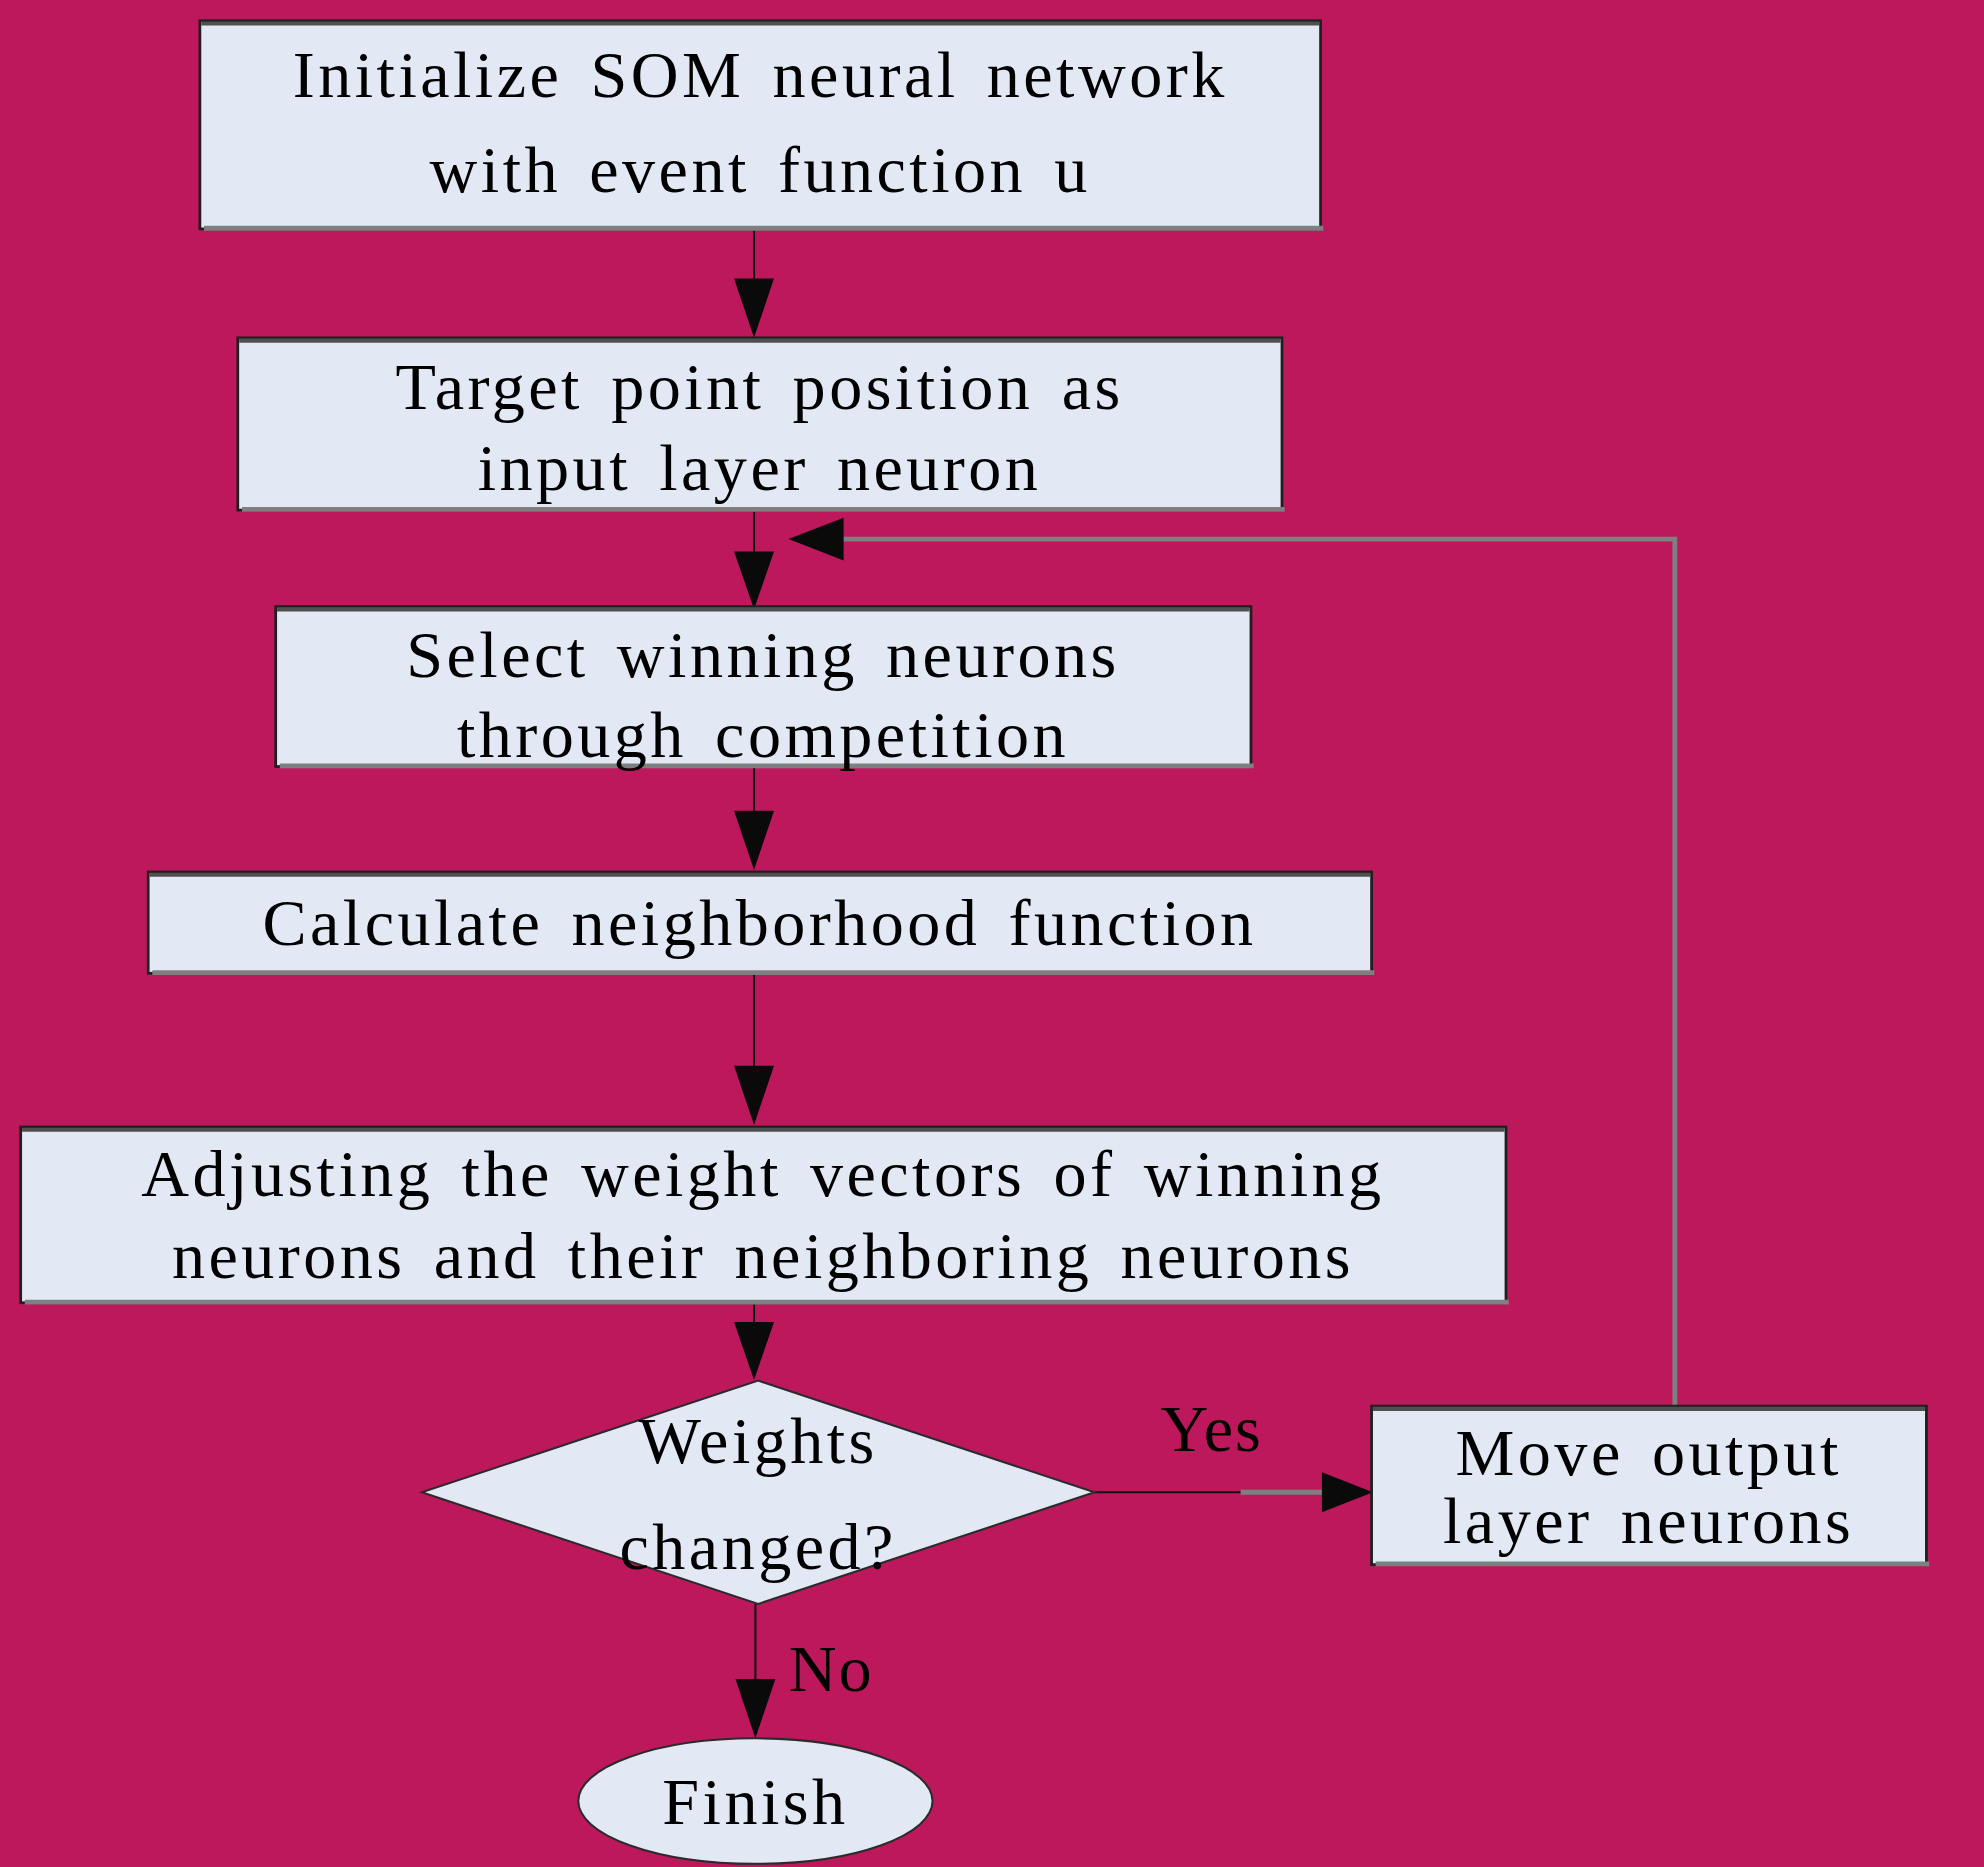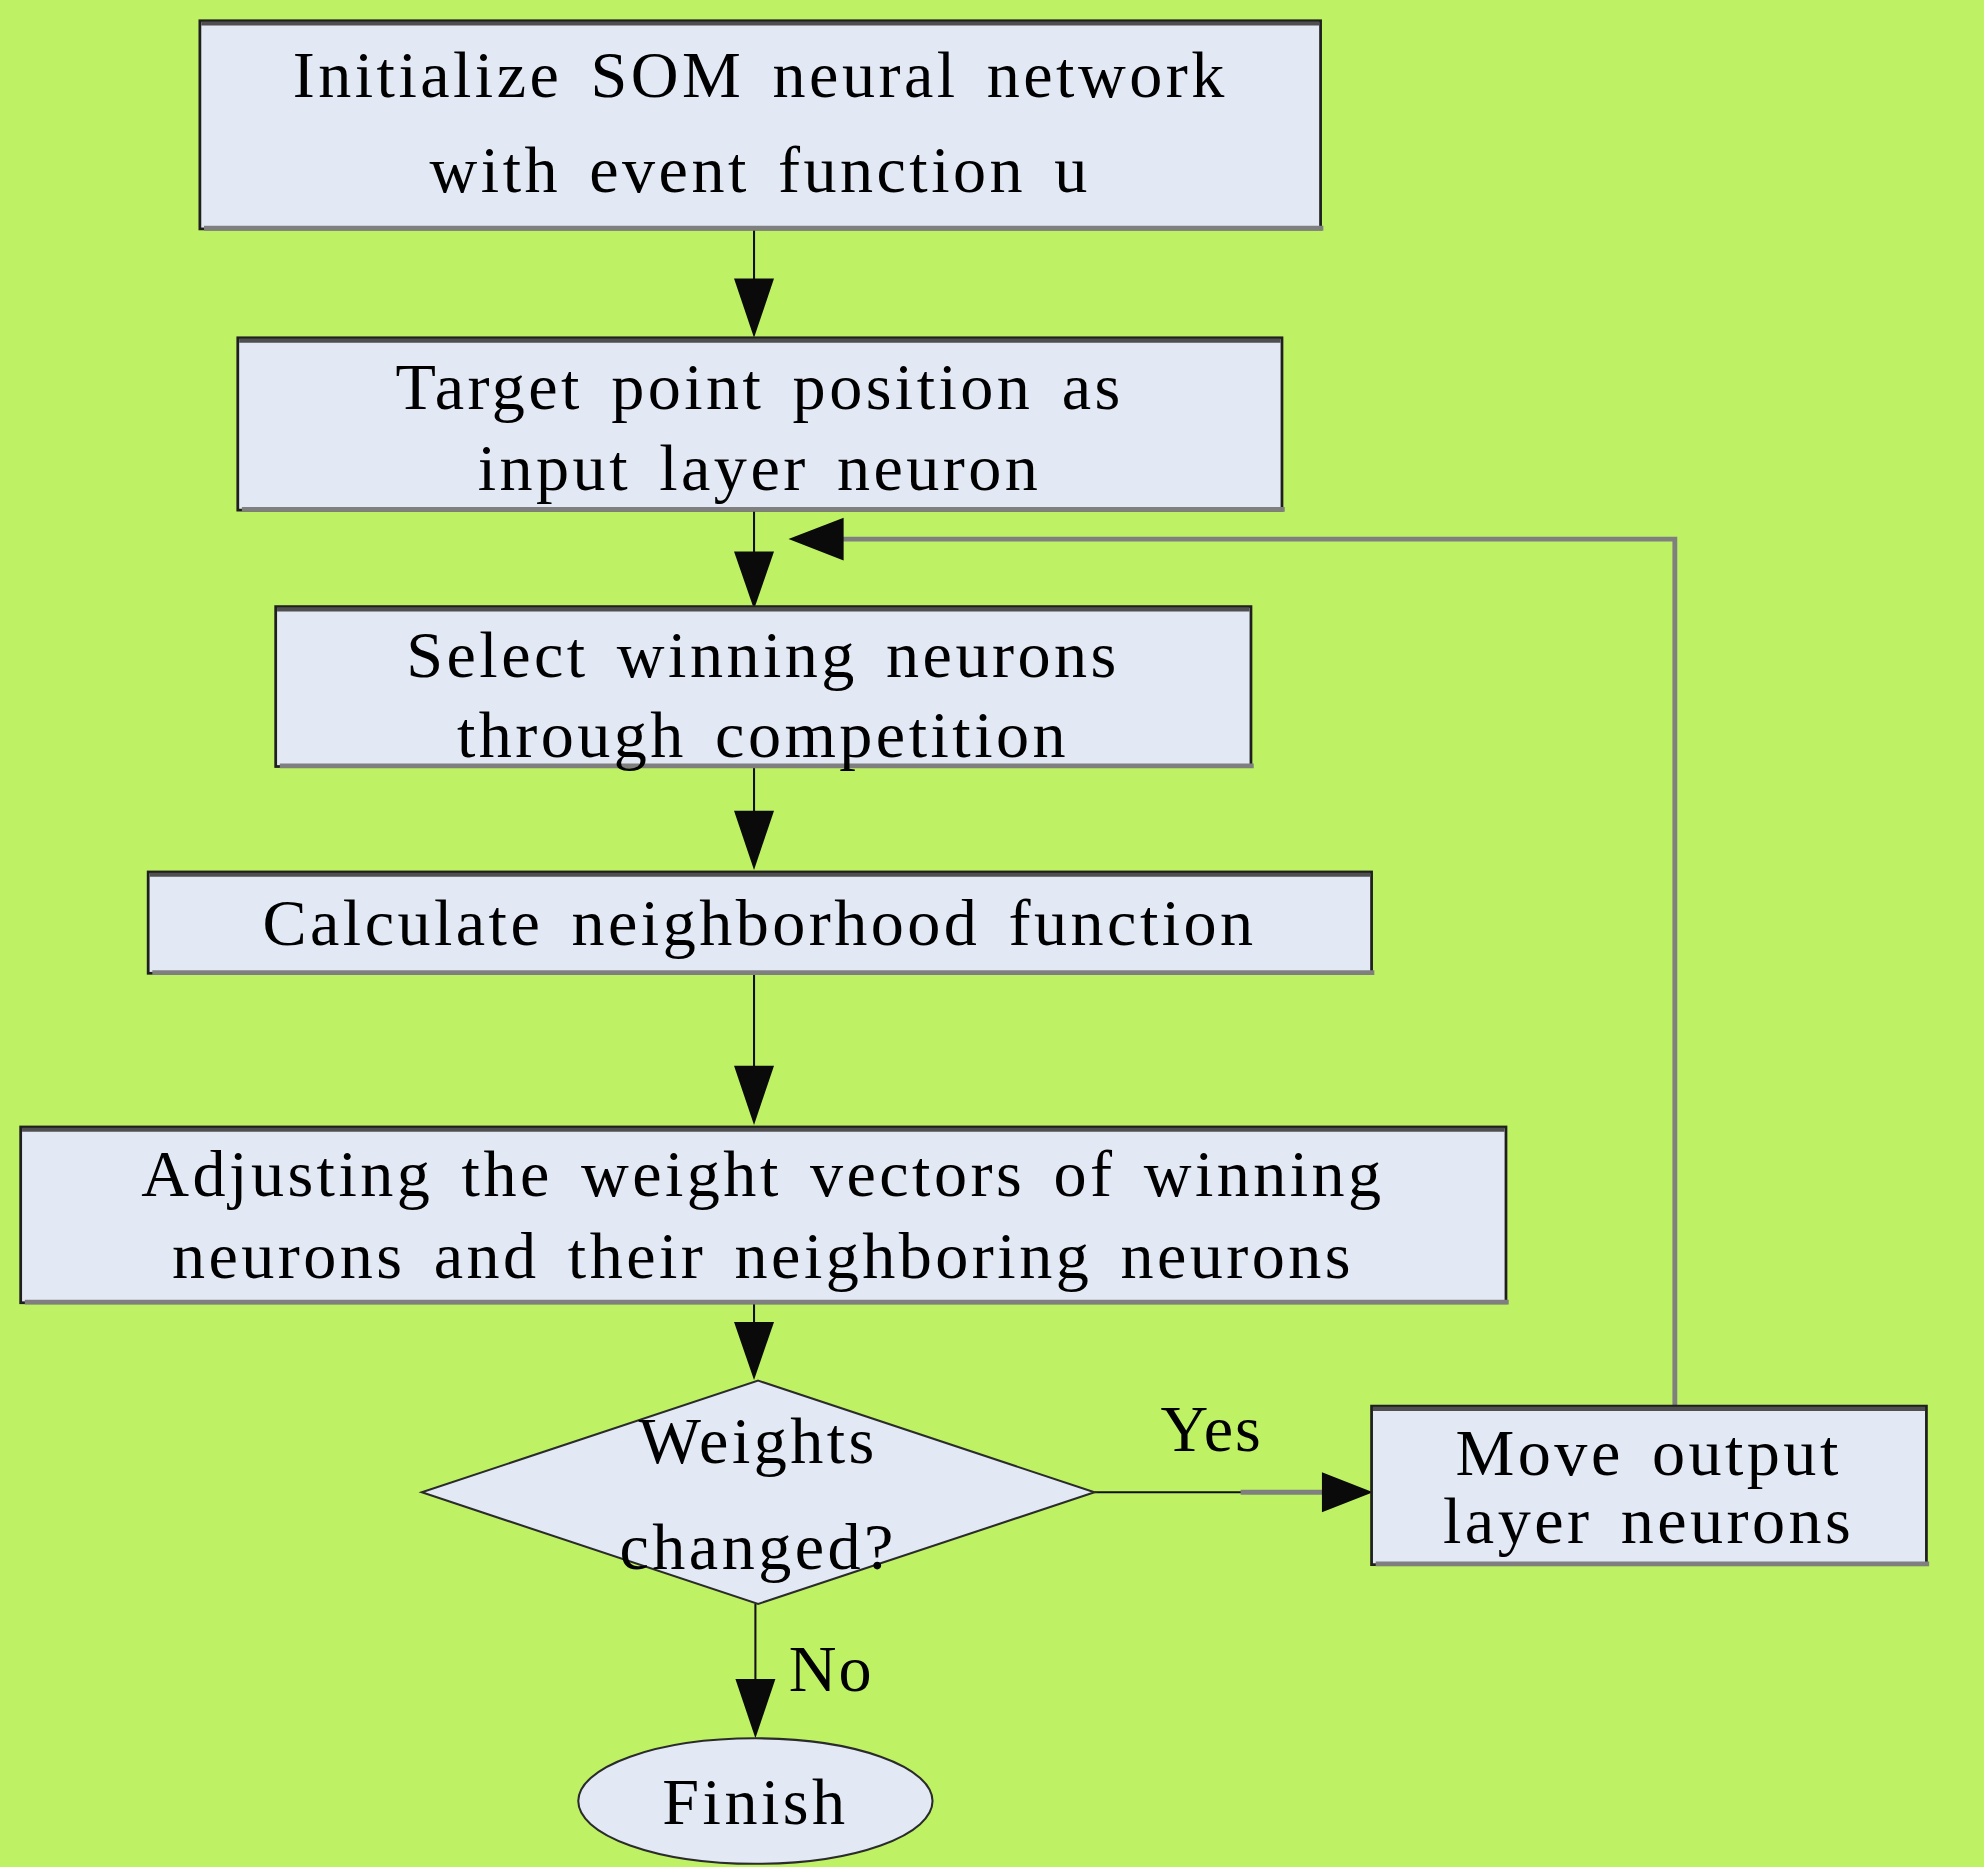--- a/index.html
+++ b/index.html
@@ -3,21 +3,21 @@
 <meta charset="utf-8">
 <style>
   html, body {
     margin: 0;
     padding: 0;
     background: #ffffff;
   }
   .canvas-wrap {
     width: 1985px;
     height: 1868px;
-    background: #bef264;
+    background: #be185d;
   }
   svg text {
     font-family: "Liberation Serif", "DejaVu Serif", serif;
     font-size: 96px;
     letter-spacing: 5px;
     word-spacing: 12px;
     fill: #000000;
     text-anchor: middle;
     dominant-baseline: central;
   }

